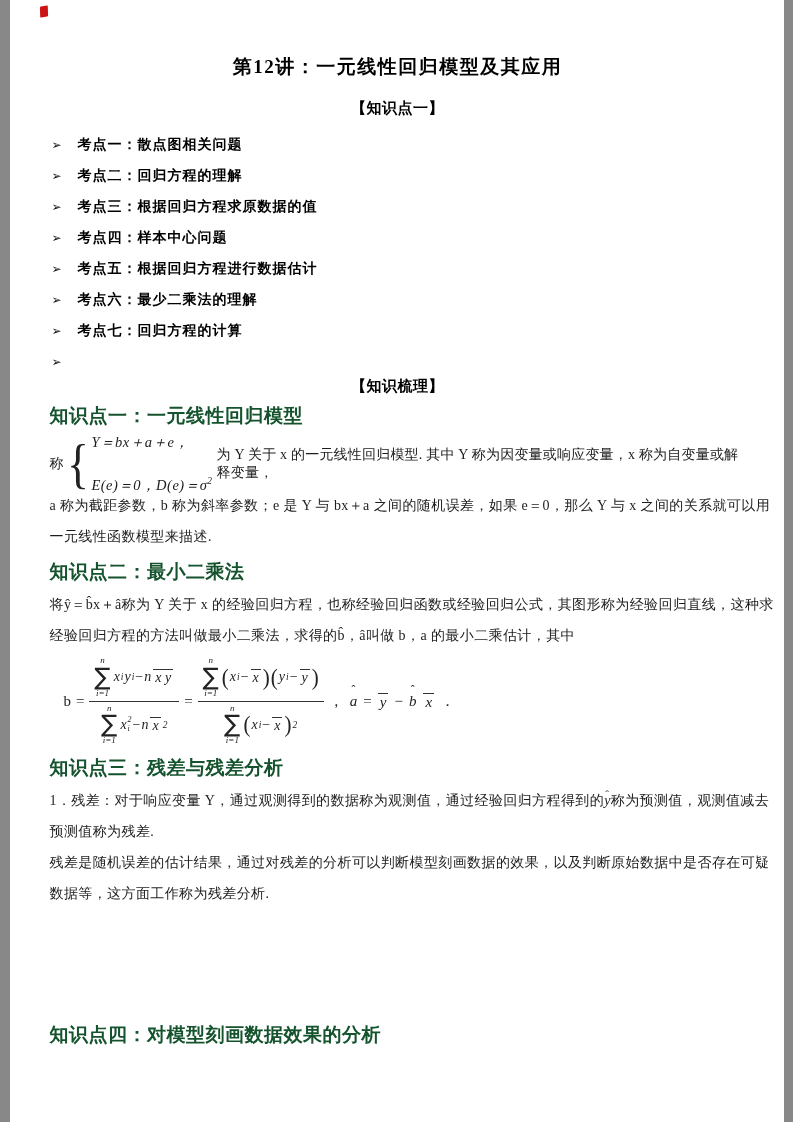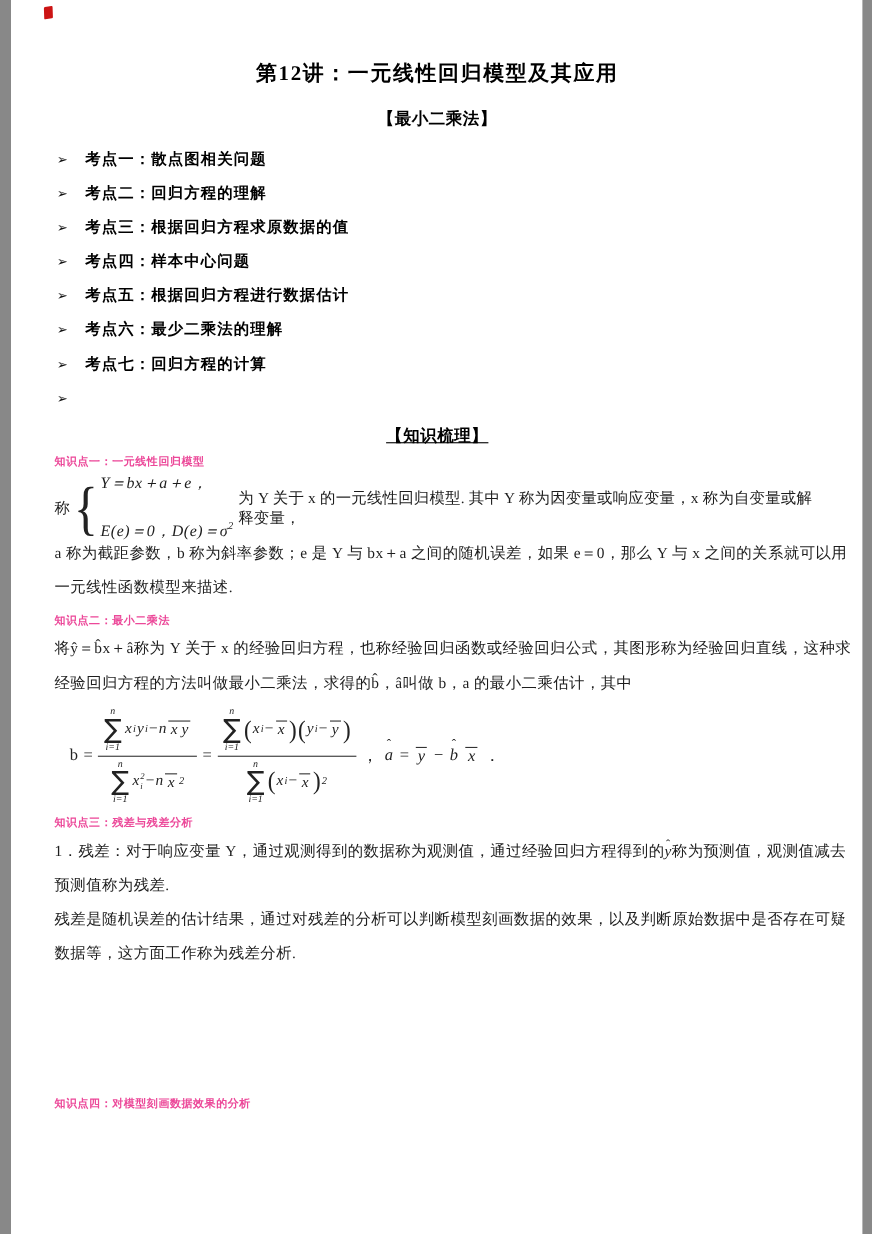--- a/index.html
+++ b/index.html
@@ -31,25 +31,25 @@
   .kaodian-list{margin-top:11px;}
   .kd-item{
     display:flex;align-items:center;height:31px;
     font-family:"Liberation Sans", sans-serif;font-weight:700;font-size:14px;color:#000;
   }
   .kd-bullet{
     width:26px;margin-left:2px;font-size:12px;color:#111;
     font-family:"DejaVu Sans", sans-serif;flex:none;
   }
   .kd-text{letter-spacing:1px;}
-  .zhishi-header{margin-top:10px;text-decoration:underline;}
+  .zhishi-header{margin-top:0;}
   .kp-heading{
     margin-top:7px;
     font-family:Liberation Mono, monospace;font-weight:700;
-    font-size:10px;color:#ec4899;letter-spacing:0.5px;
+    font-size:19px;color:#14532d;letter-spacing:0.5px;
   }
   .model-row{
     margin-top:9px;display:flex;align-items:center;height:52px;
   }
   .model-prefix{flex:none;}
   .brace{
     flex:none;font-size:54px;font-weight:400;line-height:0.9;
     transform:scaleX(0.85);margin:0 1px 0 1px;color:#222;
   }
   .case-lines{flex:none;display:flex;flex-direction:column;gap:24px;}
@@ -87,21 +87,21 @@
 </style>
 </head>
 <body>
 
 <div class="page">
   <span class="corner-mark"></span>
   <div class="content">
 
     <div class="doc-title">第12讲：一元线性回归模型及其应用</div>
 
-    <div class="center-header">【最小二乘法】</div>
+    <div class="center-header">【知识点一】</div>
 
     <div class="kaodian-list">
       <div class="kd-item">
         <span class="kd-bullet">➢</span>
         <span class="kd-text">考点一：散点图相关问题</span>
       </div>
       <div class="kd-item">
         <span class="kd-bullet">➢</span>
         <span class="kd-text">考点二：回归方程的理解</span>
       </div>

